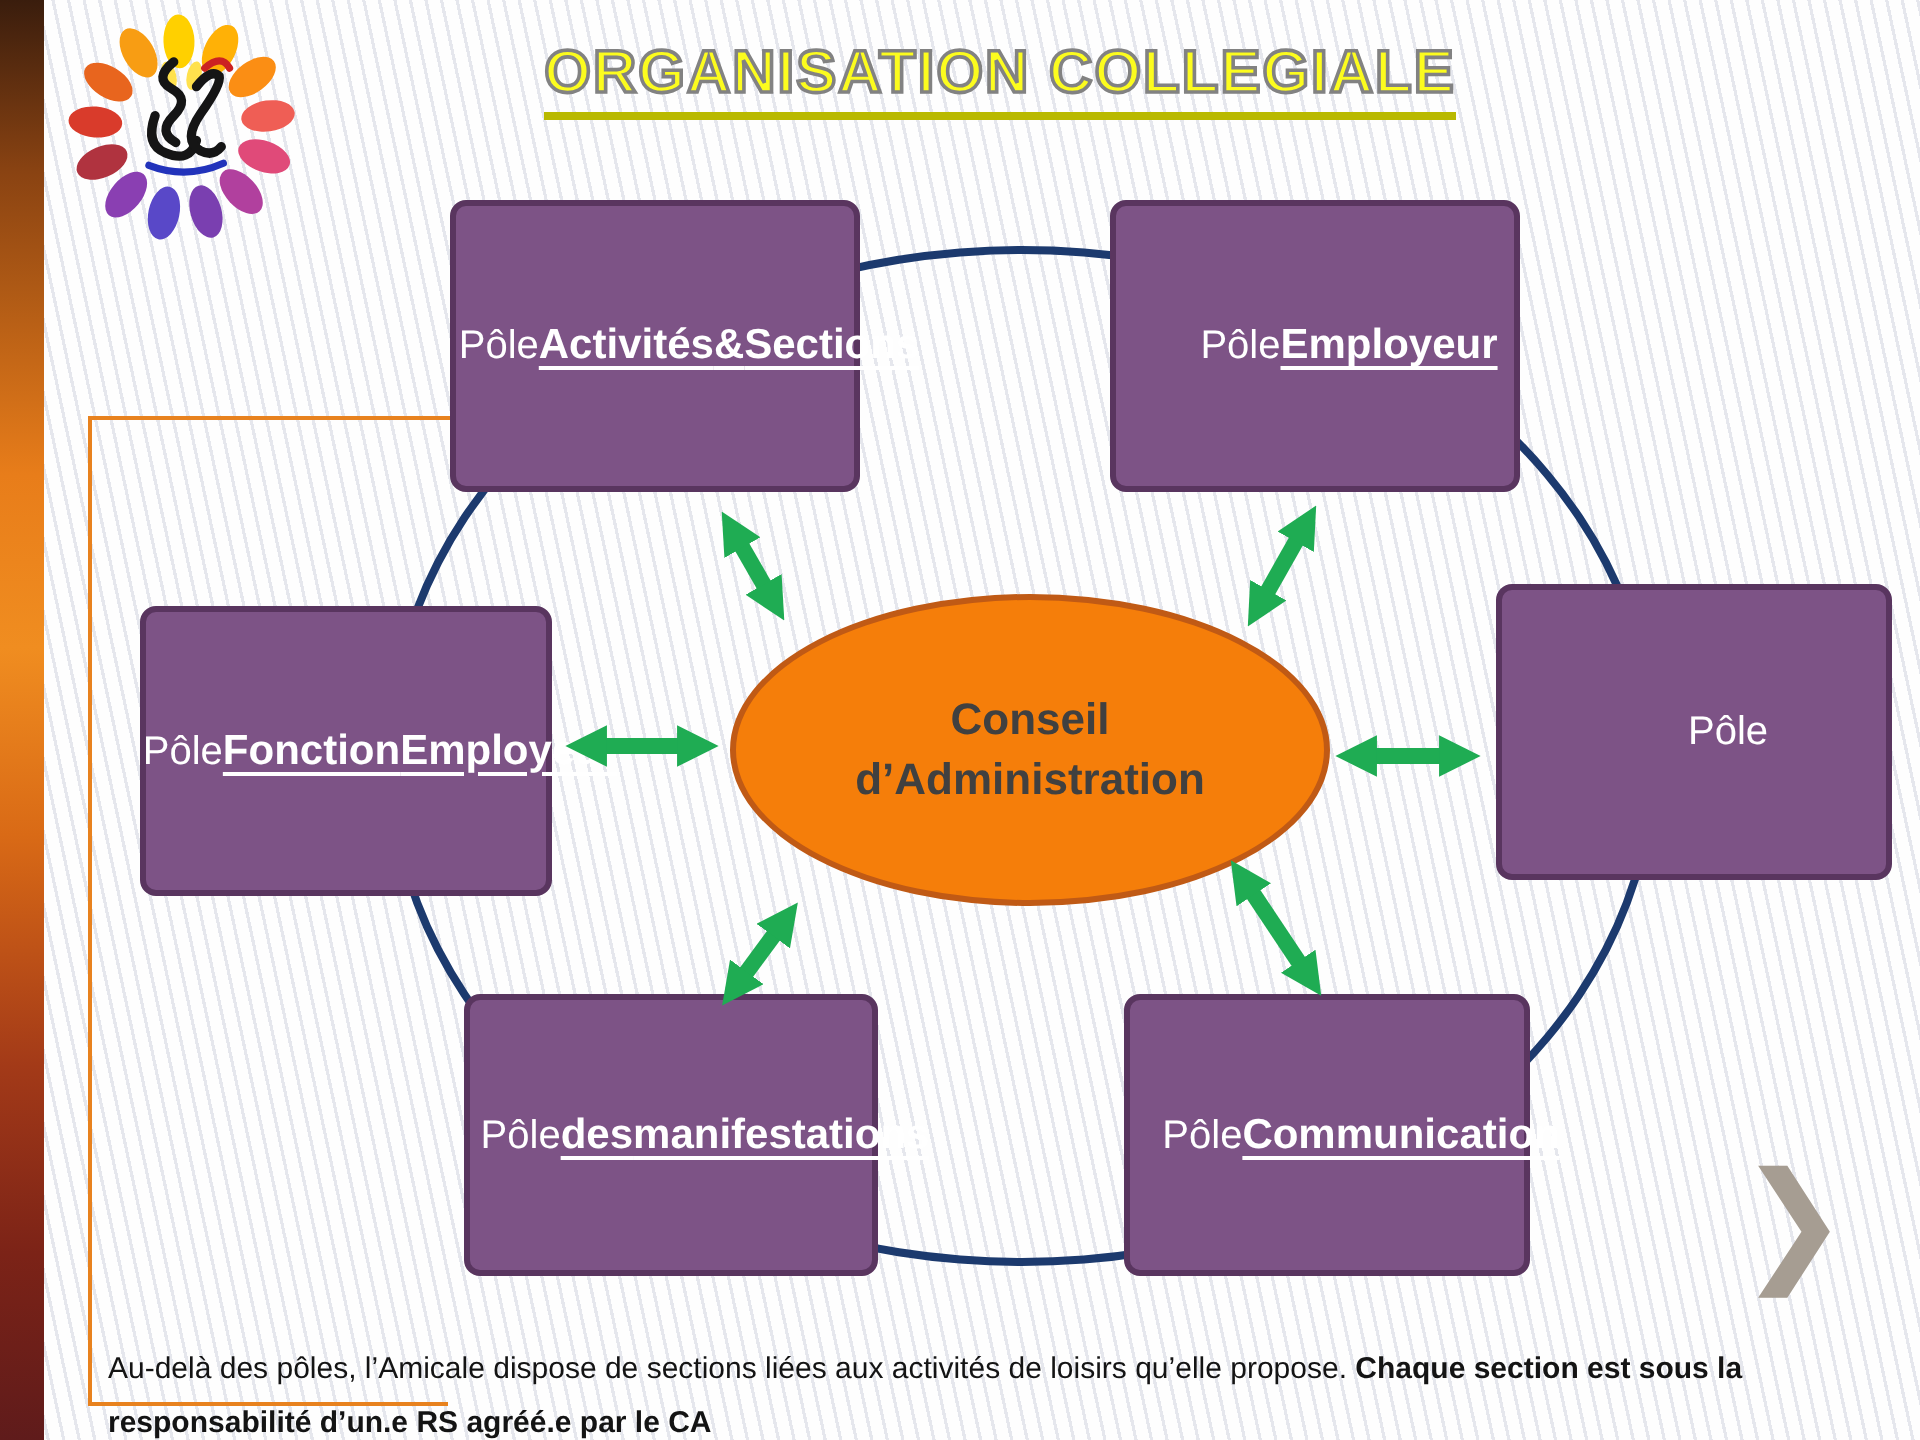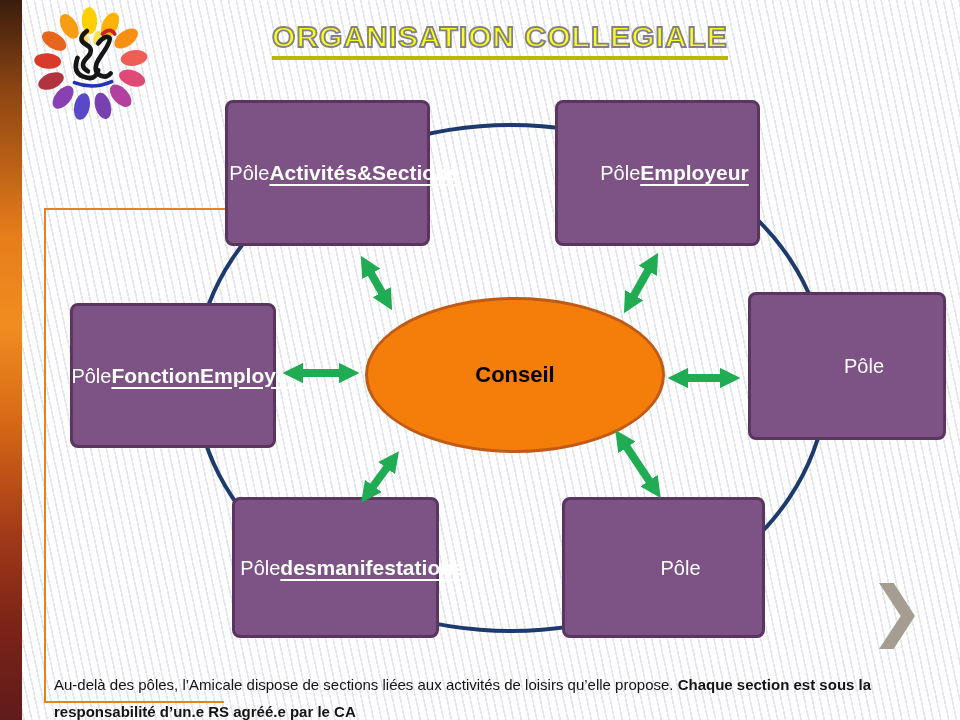--- a/index.html
+++ b/index.html
@@ -32,21 +32,21 @@
   #pole-finances{left:555px;top:100px;width:205px;height:146px;}
   #pole-fonction{left:70px;top:303px;width:206px;height:145px;}
   #pole-administration{left:748px;top:292px;width:198px;height:148px;}
   #pole-logistique{left:232px;top:497px;width:207px;height:141px;}
   #pole-communication{left:562px;top:497px;width:203px;height:141px;}
 
   
   .center-ellipse{position:absolute;left:365px;top:297px;width:300px;height:156px;z-index:3;
     background:var(--center-fill,#f57e0a);border:3px solid var(--center-border,#c05a15);border-radius:50%;
     display:flex;flex-direction:column;align-items:center;justify-content:center;text-align:center;
-    color:#000000;font-weight:700;font-size:22px;line-height:30px;box-sizing:border-box;}
+    color:#404040;font-weight:700;font-size:22px;line-height:30px;box-sizing:border-box;}
 
   
   .title{position:absolute;left:110px;top:20px;width:780px;text-align:center;z-index:5;}
   .title-underline{display:inline-block;border-bottom:4px solid #b9b900;padding-bottom:2px;}
   .title-text{font-size:30px;font-weight:700;letter-spacing:1px;
     color:var(--title-yellow,#fcfc1e);-webkit-text-stroke:1.8px #828282;}
 
   
   .arrows{position:absolute;left:0;top:0;z-index:4;pointer-events:none;}
 
@@ -129,24 +129,26 @@
   </div>
 
   <div class="pole" id="pole-logistique">
     <div class="pole-prefix">Pôle</div>
     <div class="pole-line">des</div>
     <div class="pole-line">manifestations</div>
   </div>
 
   <div class="pole" id="pole-communication">
     <div class="pole-prefix">Pôle</div>
+    <div class="pole-line">Communication</div>
   </div>
 
   <div class="center-ellipse">
     <span>Conseil</span>
+    <span>d’Administration</span>
   </div>
 
   <svg class="arrows" width="960" height="720" viewBox="0 0 960 720">
     <defs>
       <marker id="ah" viewBox="0 0 10 10" refX="6" refY="5" markerWidth="2.6" markerHeight="2.6" orient="auto-start-reverse">
         <path id="ah-path" d="M0,0 L10,5 L0,10 z" fill="#1fac53"></path>
       </marker>
     </defs>
     <g id="arrow-group" stroke="#1fac53" stroke-width="8" marker-start="url(#ah)" marker-end="url(#ah)">
       <line x1="365" y1="263" x2="388" y2="303"></line>

